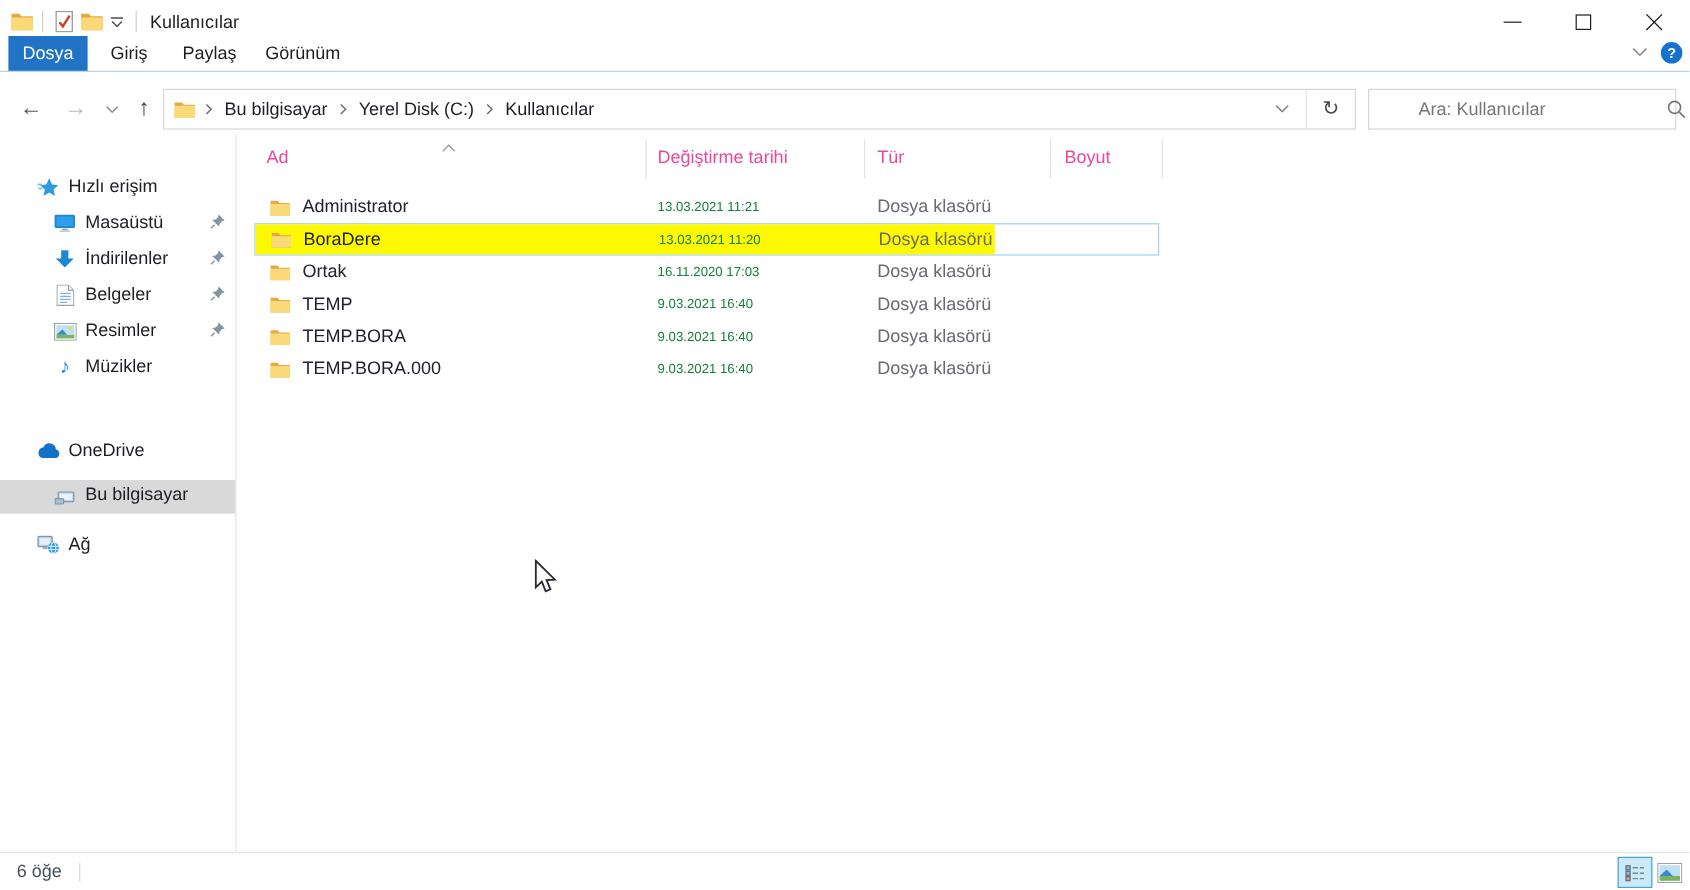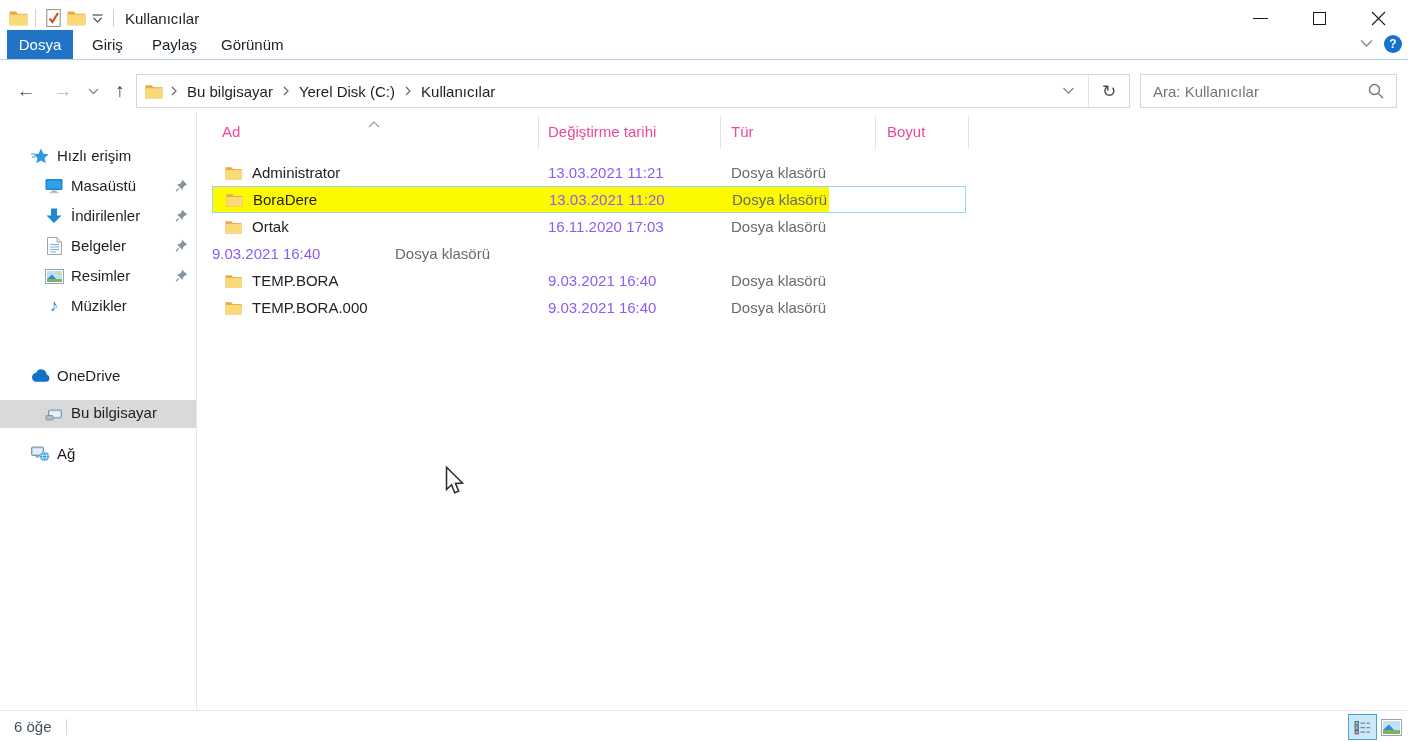--- a/index.html
+++ b/index.html
@@ -35,21 +35,21 @@
             font-size:19px; }
   .addressbox { position:absolute; left:136px; top:6px; width:994px; height:34px;
                 border:1px solid #d6d6d6; display:flex; align-items:center; }
   .crumb { font-size:15px; color:#1d1d26; padding:0 2px; white-space:nowrap; }
   .crumb-sep { margin:0 8px; display:flex; align-items:center; }
   .abox-right { margin-left:auto; display:flex; align-items:center; height:100%; }
   .vline { width:1px; height:32px; background:#e3e3e3; }
   .refresh { width:40px; text-align:center; font-size:17px; color:#4a4a52; }
   .addr-dd { width:40px; display:flex; justify-content:center; }
   .searchbox { position:absolute; left:1140px; top:6px; width:257px; height:34px;
-               border:1px solid #d6d6d6; display:flex; align-items:center; }
+               border:1px solid #d6d6d6; display:flex; align-items:center;padding-left:29px; }
   .searchbox input { border:none; outline:none; flex:1; font-size:15px; padding:0 8px 0 12px;
                      font-family:inherit; color:#1d1d26; background:transparent; }
   .searchbox input::placeholder { color:#767676; opacity:1; }
   .search-ico { margin-right:12px; display:flex; }
 
   
   .sidebar { position:absolute; top:112px; left:0; width:197px; height:598px; background:#fff;
              border-right:1px solid #e6e6e6; }
   .side-item { position:absolute; left:0; right:0; height:26px; font-size:15px; color:#1d1d26; }
   .side-item .ic { position:absolute; top:3px; width:20px; height:20px; display:flex;
@@ -63,21 +63,21 @@
   
   .content { position:absolute; top:112px; left:198px; right:0; height:598px; background:#fff; }
   .colheaders { position:absolute; top:0; left:0; right:0; height:38px; }
   .colh { position:absolute; top:0; height:38px; line-height:40px; font-size:15px; color:#ec4899; }
   .colsep { position:absolute; top:4px; width:1px; height:33px; background:#e3e3e3; }
   .sortcaret { position:absolute; top:2px; left:170px; }
   .row { position:absolute; left:14px; width:754px; height:27px; display:flex; align-items:center; }
   .c-name { width:336px; display:flex; align-items:center; position:relative; z-index:1; }
   .c-name svg { margin-left:13px; margin-right:10px; flex:none; }
   .c-name span { font-size:15px; color:#21212b; white-space:nowrap; }
-  .c-date { width:183px; font-size:15px; color:#8b5cf6; position:relative; z-index:1; }
+  .c-date { width:183px; font-size:11px; color:#15803d; position:relative; z-index:1; }
   .c-type { width:160px; font-size:15px; color:#696971; position:relative; z-index:1; }
   .c-size { flex:1; font-size:15px; color:#696971; position:relative; z-index:1; }
   .row.selected { border:1px solid #9ed2f2; }
   .hl-band { position:absolute; left:0; top:0; bottom:0; width:616px; background:#fdf900; z-index:0; }
 
   
   .statusbar { position:absolute; left:0; right:0; bottom:0; height:32px; background:#fff;
                border-top:1px solid #e6e6e6; }
   .status-count { position:absolute; left:14px; top:0; height:31px; line-height:31px;
                   font-size:15px; color:#43505f; }
@@ -408,20 +408,27 @@
             <path d="M0.5 3.9 h16 v9.6 h-16 z" fill="#f9d978"></path>
           </svg>
           <span>Ortak</span>
         </div>
       <div class="c-date">16.11.2020 17:03</div>
       <div class="c-type">Dosya klasörü</div>
       <div class="c-size"></div>
     </div>
 
     <div class="row" style="top:128px">
+      <div class="c-name">
+          <svg width="17" height="14" viewBox="0 0 17 14">
+            <path d="M0.5 1.2 h5.8 l1.6 1.9 h8.6 v10.4 h-16 z" fill="#e8a845"></path>
+            <path d="M0.5 3.9 h16 v9.6 h-16 z" fill="#f9d978"></path>
+          </svg>
+          <span>TEMP</span>
+        </div>
       <div class="c-date">9.03.2021 16:40</div>
       <div class="c-type">Dosya klasörü</div>
       <div class="c-size"></div>
     </div>
 
     <div class="row" style="top:155px">
       <div class="c-name">
           <svg width="17" height="14" viewBox="0 0 17 14">
             <path d="M0.5 1.2 h5.8 l1.6 1.9 h8.6 v10.4 h-16 z" fill="#e8a845"></path>
             <path d="M0.5 3.9 h16 v9.6 h-16 z" fill="#f9d978"></path>

